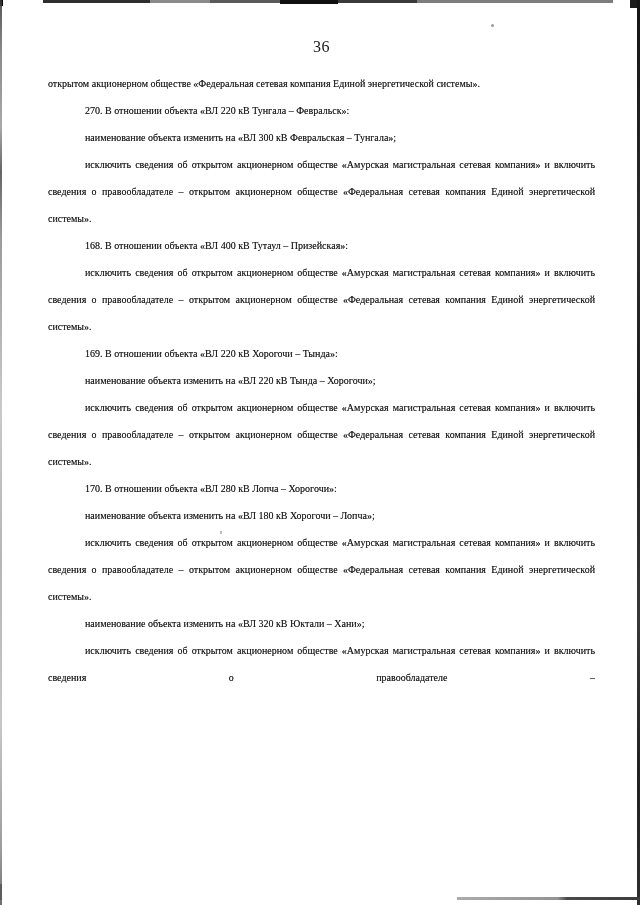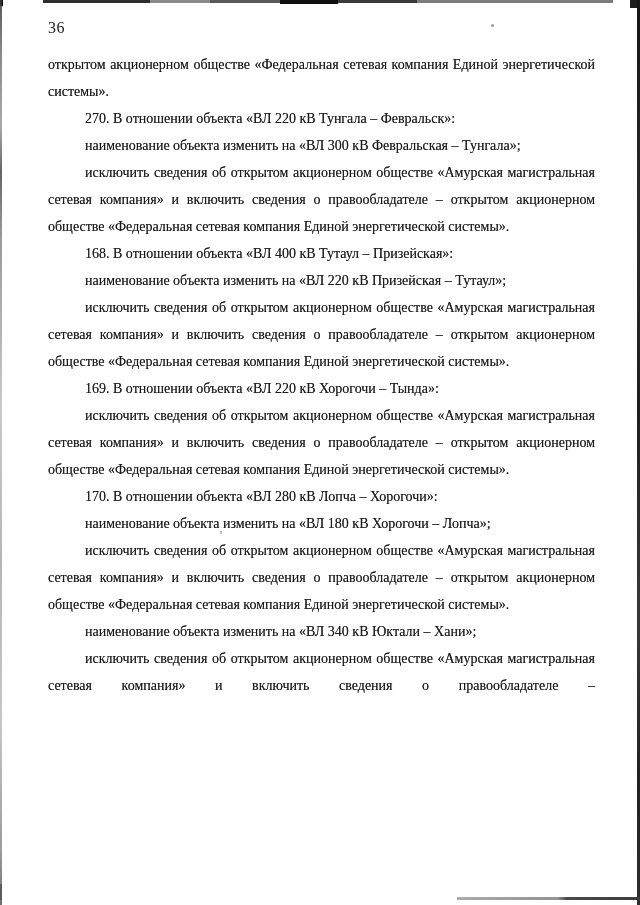--- a/index.html
+++ b/index.html
@@ -15,31 +15,31 @@
   }
 
   .content {
     position: absolute;
     left: 48px;
     top: 0;
     width: 547px;
   }
 
   .page-number {
-    margin-top: 18px;
+    margin-top: 37px;
     margin-bottom: 13px;
-    text-align: left;
+    text-align: center;
     font-size: 16px;
     line-height: 20px;
     letter-spacing: 0.5px;
   }
 
   p.para {
     margin: 0;
-    font-size: 14px;
+    font-size: 10px;
     line-height: 27px;
     text-align: justify;
     text-shadow: 0 0 0.35px rgba(20,20,20,0.6);
   }
   p.indent { text-indent: 37px; }
 
   
   #items-container .item:last-child .transfer { text-align-last: justify; }
 
   
@@ -104,35 +104,35 @@
 
     <div id="items-container">
   <section class="item">
     <p class="para indent">270. В отношении объекта «ВЛ 220 кВ Тунгала – Февральск»:</p>
     <p class="para indent">наименование объекта изменить на «ВЛ 300 кВ Февральская – Тунгала»;</p>
     <p class="para indent transfer">исключить сведения об открытом акционерном обществе «Амурская магистральная сетевая компания» и включить сведения о правообладателе – открытом акционерном обществе «Федеральная сетевая компания Единой энергетической системы».</p>
   </section>
 
   <section class="item">
     <p class="para indent">168. В отношении объекта «ВЛ 400 кВ Тутаул – Призейская»:</p>
-    <p class="para indent">наименование объекта изменить на «ВЛ 220 кВ Призейская – Тутаул»;</p>
     <p class="para indent transfer">исключить сведения об открытом акционерном обществе «Амурская магистральная сетевая компания» и включить сведения о правообладателе – открытом акционерном обществе «Федеральная сетевая компания Единой энергетической системы».</p>
   </section>
 
   <section class="item">
     <p class="para indent">169. В отношении объекта «ВЛ 220 кВ Хорогочи – Тында»:</p>
+    <p class="para indent">наименование объекта изменить на «ВЛ 220 кВ Тында – Хорогочи»;</p>
     <p class="para indent transfer">исключить сведения об открытом акционерном обществе «Амурская магистральная сетевая компания» и включить сведения о правообладателе – открытом акционерном обществе «Федеральная сетевая компания Единой энергетической системы».</p>
   </section>
 
   <section class="item">
     <p class="para indent">170. В отношении объекта «ВЛ 280 кВ Лопча – Хорогочи»:</p>
     <p class="para indent">наименование объекта изменить на «ВЛ 180 кВ Хорогочи – Лопча»;</p>
     <p class="para indent transfer">исключить сведения об открытом акционерном обществе «Амурская магистральная сетевая компания» и включить сведения о правообладателе – открытом акционерном обществе «Федеральная сетевая компания Единой энергетической системы».</p>
   </section>
 
   <section class="item">
-    <p class="para indent">наименование объекта изменить на «ВЛ 340 кВ Юктали – Хани»;</p>
+    <p class="para indent">наименование объекта изменить на «ВЛ 320 кВ Юктали – Хани»;</p>
     <p class="para indent transfer">исключить сведения об открытом акционерном обществе «Амурская магистральная сетевая компания» и включить сведения о правообладателе –</p>
   </section>
 </div>
   </div>
 
 </div>
 
 </body></html>

